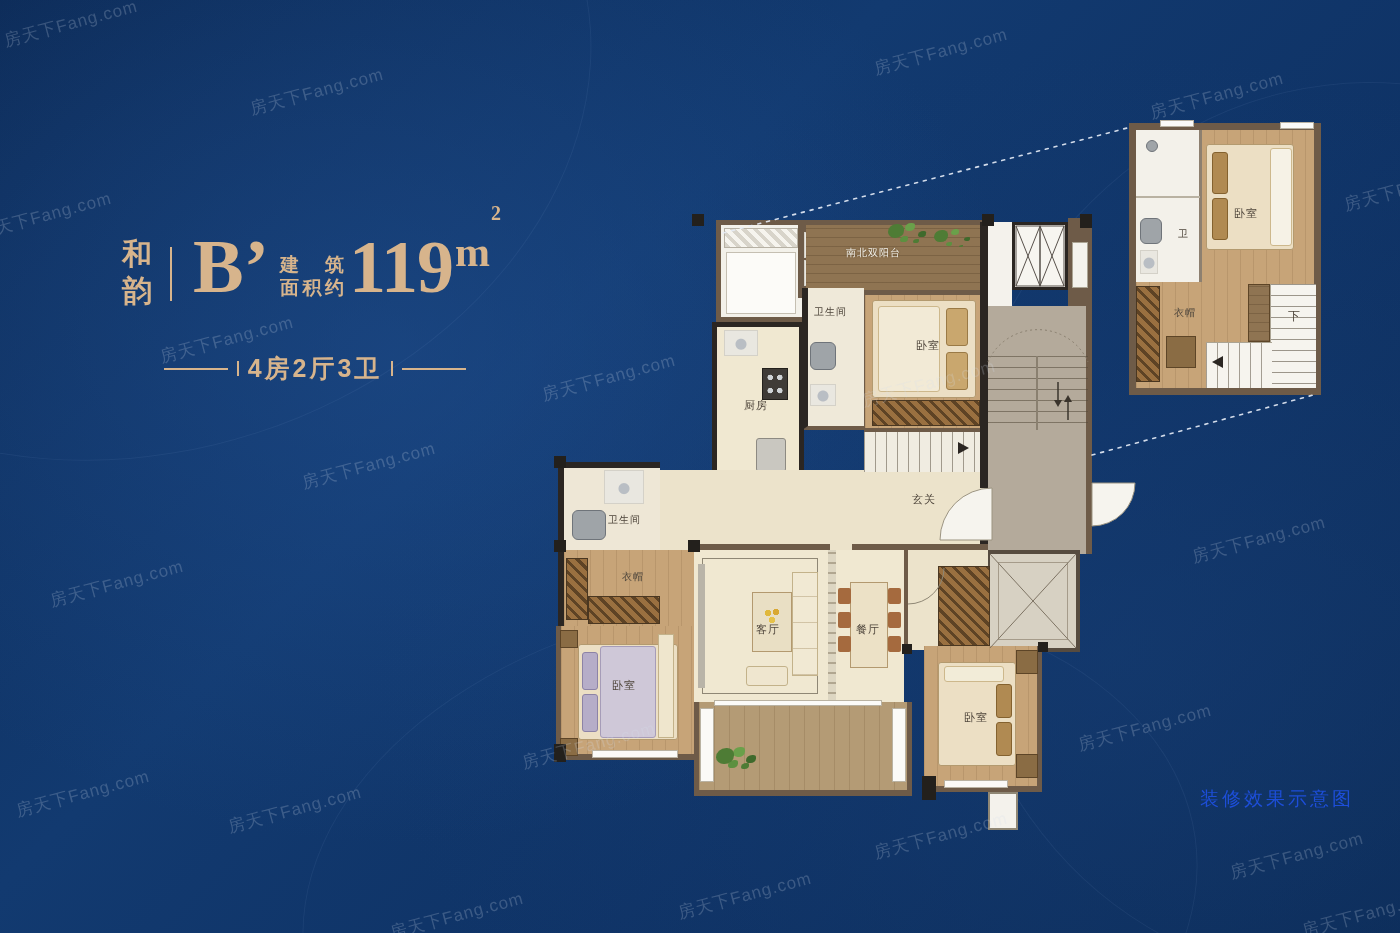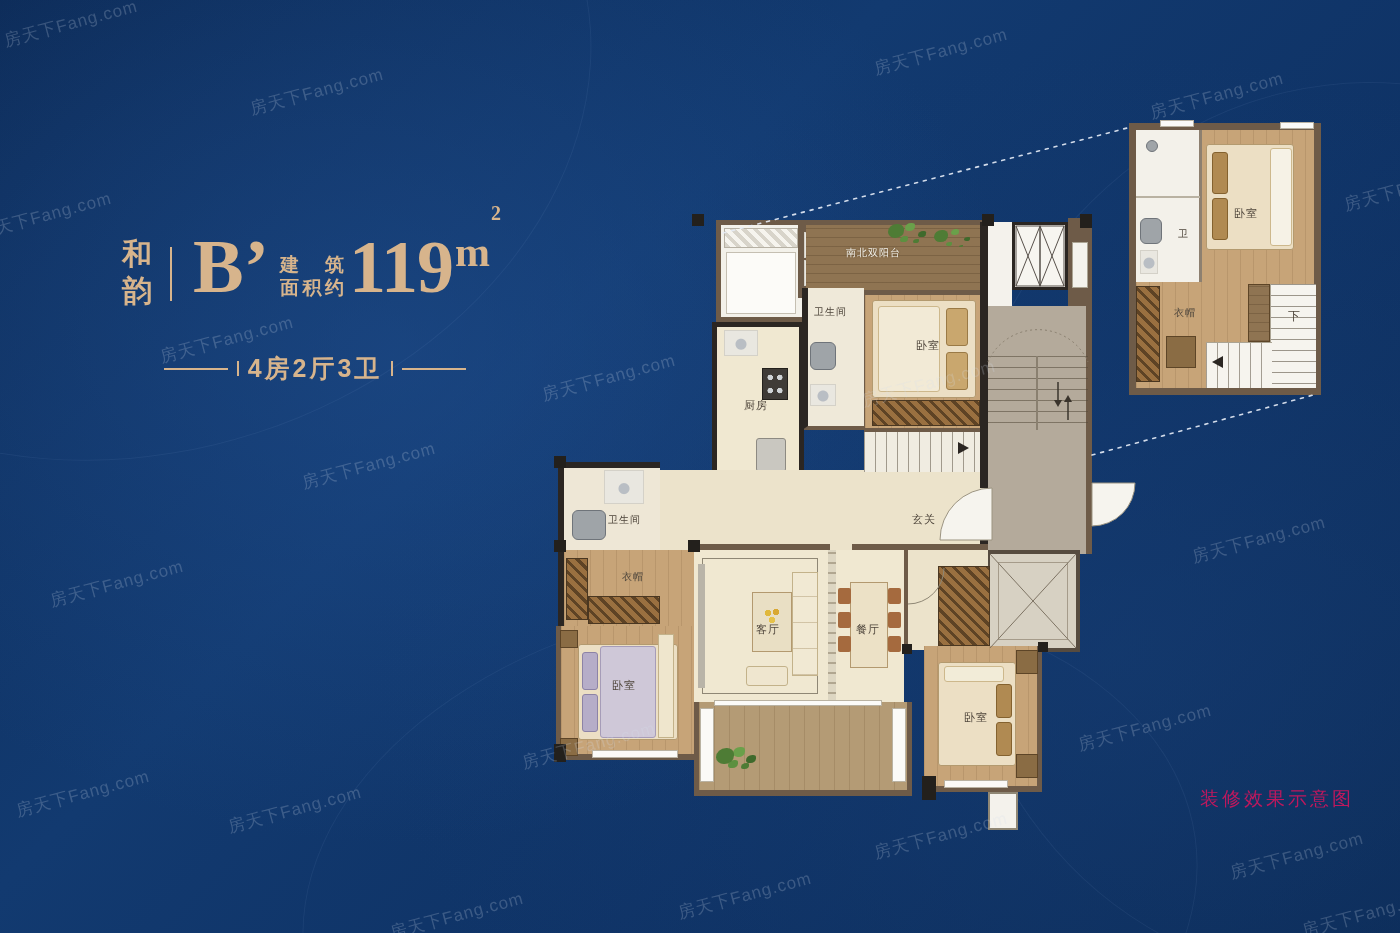--- a/index.html
+++ b/index.html
@@ -65,21 +65,21 @@
   .arrow-right { width:0; height:0; border-top:6px solid transparent; border-bottom:6px solid transparent; border-left:11px solid #2b2622; }
   .arrow-left  { width:0; height:0; border-top:6px solid transparent; border-bottom:6px solid transparent; border-right:11px solid #2b2622; }
   .plant { border-radius:60% 40% 55% 45%; background:#4e7c35;
            box-shadow:14px -4px 0 -3px #6aa04a, 26px 3px 0 -4px #3f6a2c, 8px 8px 0 -4px #5d9040, 20px 10px 0 -5px #4e7c35; }
 
   .svg-overlay { position:absolute; left:0; top:0; pointer-events:none; }
 
   
   .wm { position:absolute; font-size:17px; color:rgba(214,222,236,.22); transform:rotate(-15deg);
         white-space:nowrap; pointer-events:none; letter-spacing:1px; }
-  .disclaimer { position:absolute; left:1200px; top:786px; font-size:19px; color:#be185d; letter-spacing:3px; }
+  .disclaimer { position:absolute; left:1200px; top:786px; font-size:19px; color:#1d4ed8; letter-spacing:3px; }
 </style>
 </head>
 <body>
 
 <div class="wave" style="left:-300px; top:-250px; width:900px; height:700px; transform:rotate(-18deg);"></div>
 <div class="wave" style="left:950px; top:80px; width:800px; height:900px; transform:rotate(12deg);"></div>
 <div class="wave" style="left:300px; top:600px; width:900px; height:600px; transform:rotate(-8deg);"></div>
 
 <div class="series-name gold">和韵</div>
 <div class="v-divider"></div>
@@ -132,21 +132,21 @@
 <div class="abs sink-circle" style="left:724px; top:330px; width:34px; height:26px;"></div>
 <div class="abs" style="left:762px; top:368px; width:26px; height:32px; background:
   radial-gradient(circle at 30% 28%, #cfd3d6 2.5px, transparent 3px),
   radial-gradient(circle at 70% 28%, #cfd3d6 2.5px, transparent 3px),
   radial-gradient(circle at 30% 72%, #cfd3d6 2.5px, transparent 3px),
   radial-gradient(circle at 70% 72%, #cfd3d6 2.5px, transparent 3px), #3f3b37; border:1px solid #23201c;"></div>
 <div class="abs" style="left:756px; top:438px; width:30px; height:34px; background:#c9c7c0; border:1px solid #8d8a82; border-radius:3px;"></div>
 <span class="room-label" style="left:744px; top:398px;">厨房</span>
 
 <div class="abs" style="left:656px; top:470px; width:332px; height:82px; background:#ece3cb;"></div>
-<span class="room-label" style="left:912px; top:512px;">玄关</span>
+<span class="room-label" style="left:912px; top:492px;">玄关</span>
 
 <div class="abs" style="left:558px; top:462px; width:102px; height:96px; background:#eee7d6; border-top:6px solid #2b2622; border-left:6px solid #2b2622;"></div>
 <div class="abs sink-circle" style="left:604px; top:470px; width:40px; height:34px;"></div>
 <div class="abs gray-fix" style="left:572px; top:510px; width:34px; height:30px;"></div>
 <span class="room-label small" style="left:608px; top:513px;">卫生间</span>
 
 <div class="abs treads-v" style="left:864px; top:428px; width:122px; height:44px; background-color:#f0ece1; border-top:4px solid #6e5b48;"></div>
 <div class="abs arrow-right" style="left:958px; top:442px;"></div>
 
 <div class="abs" style="left:984px; top:222px; width:28px; height:88px; background:#f4f2ec;"></div>

